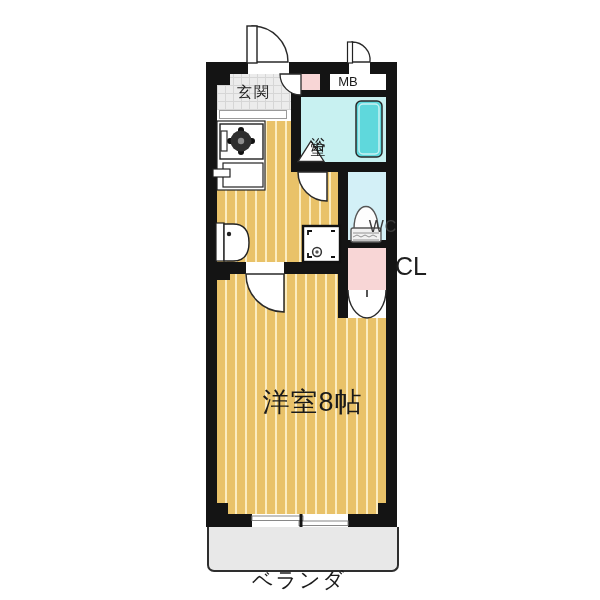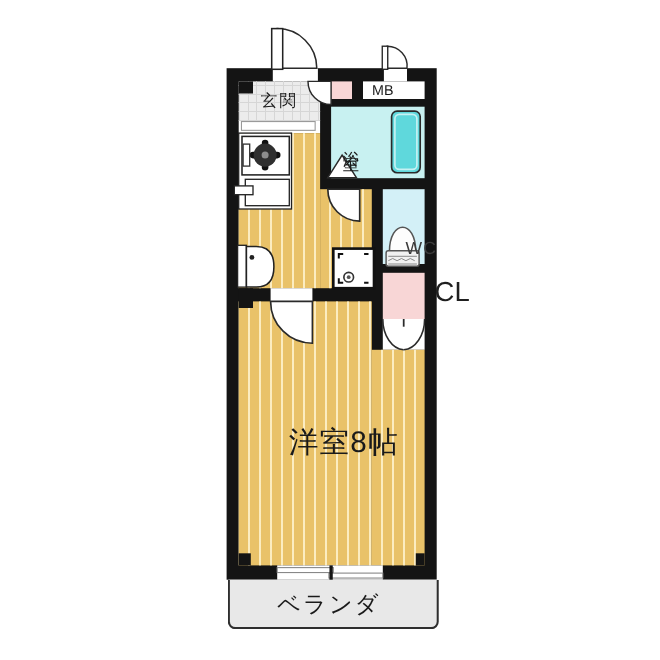--- a/index.html
+++ b/index.html
@@ -20,21 +20,21 @@
   .pink{background:#f8d6d6;}
   .white{background:#ffffff;}
   .lbl{color:#1a1a1a;text-align:center;line-height:1.1;}
   .lbl-genkan{left:217px;top:84px;width:74px;font-size:15px;letter-spacing:2px;text-align:center;}
   .lbl-mb{left:330px;top:74px;width:36px;height:16px;font-size:13px;line-height:16px;}
   .lbl-bath{left:307px;top:101px;width:22px;height:56px;font-size:15px;
             writing-mode:vertical-rl;text-orientation:upright;letter-spacing:4px;line-height:22px;}
   .lbl-wc{left:364px;top:175px;width:38px;font-size:16px;color:#3c3c3c;letter-spacing:1px;margin-top:43px;}
   .lbl-cl{left:348px;top:253px;width:38px;font-size:25px;color:#1f1f1f;margin-left:44px;}
   .lbl-main{left:217px;top:388px;width:191px;font-size:27px;letter-spacing:1px;}
-  .lbl-veranda{left:207px;top:538px;width:184px;font-size:21px;letter-spacing:2px;}
+  .lbl-veranda{left:207px;top:568px;width:184px;font-size:21px;letter-spacing:2px;}
   .veranda{left:207px;top:527px;width:192px;height:45px;background:#e8e8e8;
            border:2px solid #2e2e2e;border-top:none;border-radius:0 0 7px 7px;box-sizing:border-box;}
   .step{left:219px;top:110px;width:68px;height:9px;background:#fff;border:1px solid #9a9a9a;box-sizing:border-box;}
   svg.overlay{position:absolute;left:0;top:0;pointer-events:none;}
 </style>
 </head>
 <body>
 
 <div class="stage">
 

